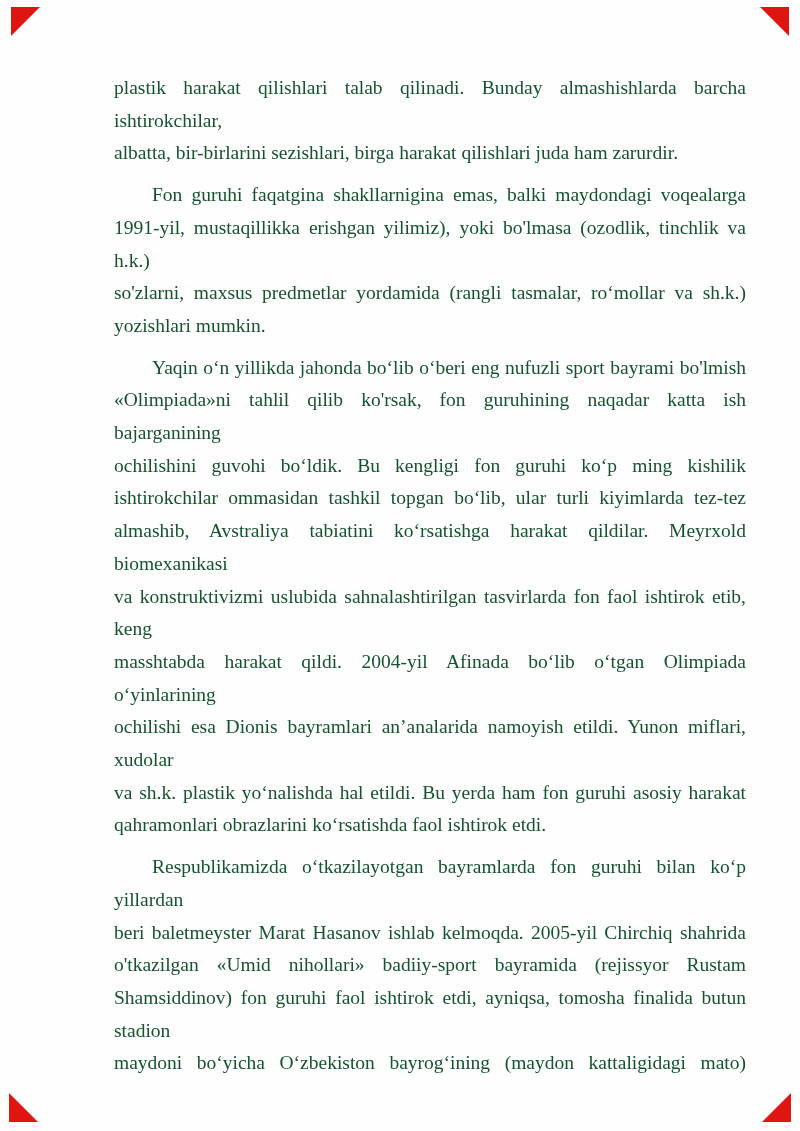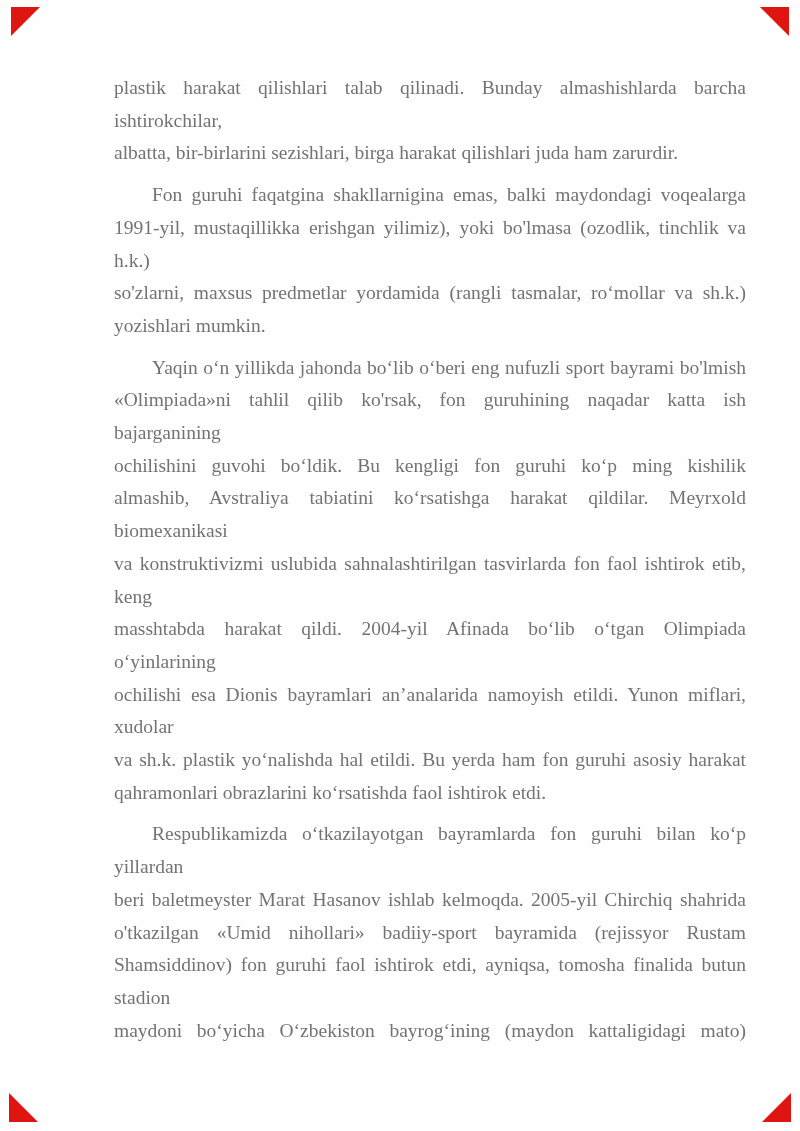--- a/index.html
+++ b/index.html
@@ -7,21 +7,21 @@
     padding: 0;
     background: #ffffff;
   }
   .page {
     position: relative;
     width: 800px;
     height: 1131px;
     background: #fefefe;
     overflow: hidden;
     font-family: "Liberation Serif", "DejaVu Serif", serif;
-    color: #737373;
+    color: #14532d;
   }
   .text-block {
     position: absolute;
     left: 114px;
     top: 72px;
     width: 632px;
     font-size: 19.5px;
     line-height: 32.7px;
     -webkit-font-smoothing: antialiased;
   }
@@ -71,20 +71,21 @@
       <div class="line indent">Fon guruhi faqatgina shakllarnigina emas, balki maydondagi voqealarga</div>
       <div class="line">1991-yil, mustaqillikka erishgan yilimiz), yoki bo'lmasa (ozodlik, tinchlik va h.k.)</div>
       <div class="line">so'zlarni, maxsus predmetlar yordamida (rangli tasmalar, ro‘mollar va sh.k.)</div>
       <div class="line end">yozishlari mumkin.</div>
     </section>
 
     <section class="paragraph">
       <div class="line indent">Yaqin o‘n yillikda jahonda bo‘lib o‘beri eng nufuzli sport bayrami bo'lmish</div>
       <div class="line">«Olimpiada»ni tahlil qilib ko'rsak, fon guruhining naqadar katta ish bajarganining</div>
       <div class="line">ochilishini guvohi bo‘ldik. Bu kengligi fon guruhi ko‘p ming kishilik</div>
+      <div class="line">ishtirokchilar ommasidan tashkil topgan bo‘lib, ular turli kiyimlarda tez-tez</div>
       <div class="line">almashib, Avstraliya tabiatini ko‘rsatishga harakat qildilar. Meyrxold biomexanikasi</div>
       <div class="line">va konstruktivizmi uslubida sahnalashtirilgan tasvirlarda fon faol ishtirok etib, keng</div>
       <div class="line">masshtabda harakat qildi. 2004-yil Afinada bo‘lib o‘tgan Olimpiada o‘yinlarining</div>
       <div class="line">ochilishi esa Dionis bayramlari an’analarida namoyish etildi. Yunon miflari, xudolar</div>
       <div class="line">va sh.k. plastik yo‘nalishda hal etildi. Bu yerda ham fon guruhi asosiy harakat</div>
       <div class="line end">qahramonlari obrazlarini ko‘rsatishda faol ishtirok etdi.</div>
     </section>
 
     <section class="paragraph">
       <div class="line indent">Respublikamizda o‘tkazilayotgan bayramlarda fon guruhi bilan ko‘p yillardan</div>

